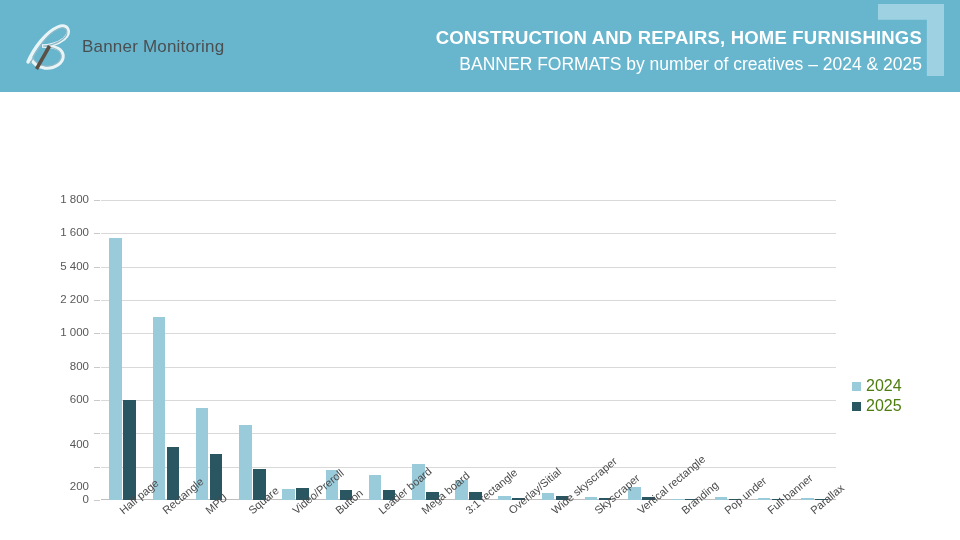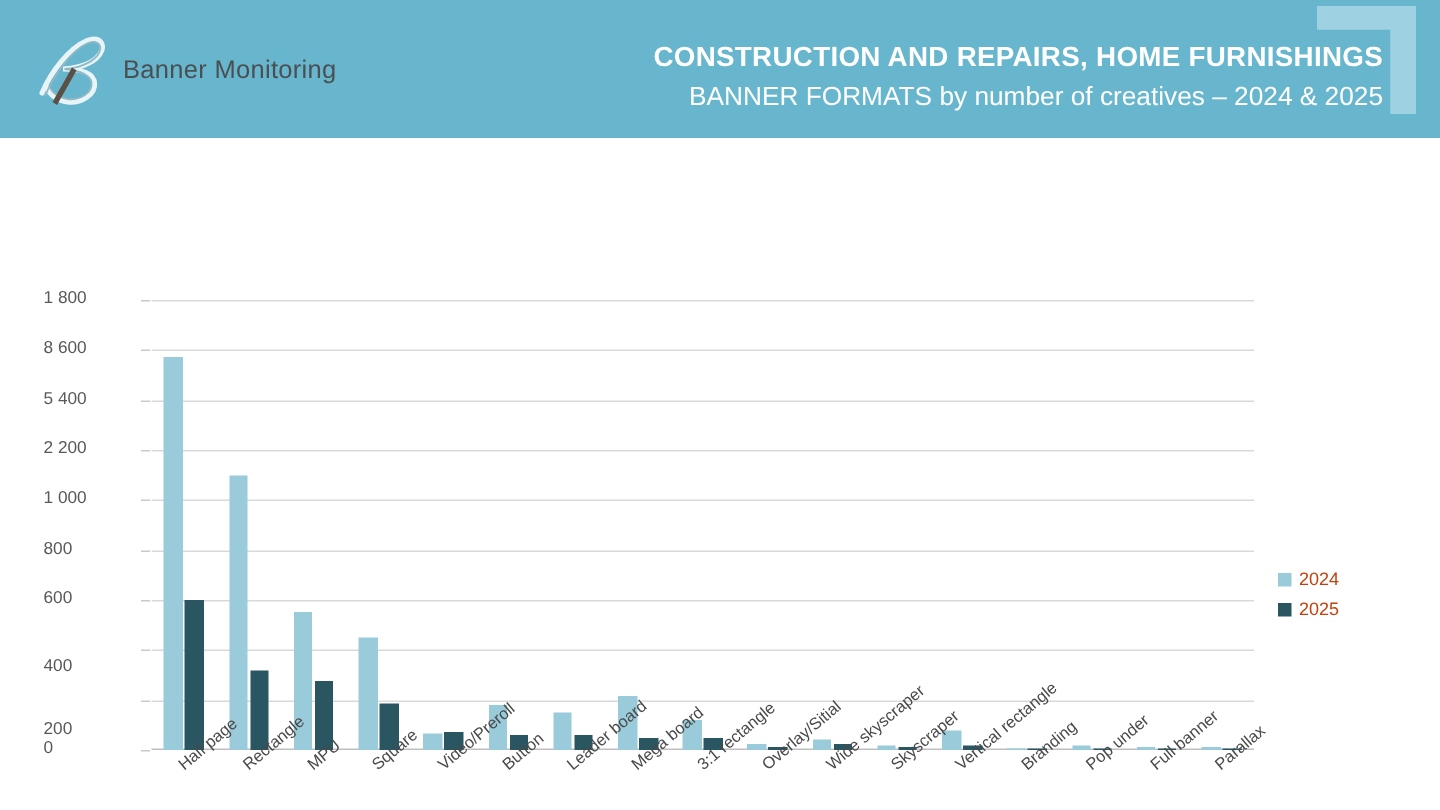--- a/index.html
+++ b/index.html
@@ -43,42 +43,42 @@
 
   
   .chart-area{position:absolute;left:0;top:92px;width:960px;height:448px;background:#fff;}
 
   
   .plot{position:absolute;left:101px;top:108px;width:735px;height:300px;}
   .gridline{position:absolute;left:0;width:735px;height:1px;background:#d9d9d9;}
   .baseline{position:absolute;left:0;width:735px;height:1px;background:#bfbfbf;bottom:0;}
 
   .ytick{
-    position:absolute;right:0;width:60px;text-align:left;
+    position:absolute;right:0;width:60px;text-align:right;
     font-size:11.5px;color:#595959;line-height:11px;
   }
   .ytick-dash{position:absolute;width:6px;height:1px;background:#c9c9c9;}
 
   .bars{position:absolute;left:0;top:0;width:735px;height:300px;}
   .group{position:absolute;bottom:0;height:300px;}
   .bar{position:absolute;bottom:0;}
   .bar.y2024{background:#9acbdb;}
   .bar.y2025{background:#2a5662;}
 
   .xlabel{
     position:absolute;font-size:11px;color:#4a4a4a;white-space:nowrap;
     transform-origin:left top;transform:rotate(-40deg);
   }
 
   .legend{position:absolute;left:852px;top:284px;width:100px;}
   .legend-row{display:flex;align-items:center;height:20px;}
   .legend-swatch{width:9px;height:9px;margin-right:5px;flex:0 0 9px;}
   .legend-swatch.y2024{background:#9acbdb;}
   .legend-swatch.y2025{background:#2a5662;}
-  .legend-label{font-size:12px;color:#c2410c;}
+  .legend-label{font-size:16px;color:#4d7c0f;}
 </style>
 </head>
 <body>
 
 <div id="app">
 
   <div class="header">
     <div class="corner-bracket"></div>
 
     <div class="logo-wrap">
@@ -110,21 +110,21 @@
         <div class="ytick" style="top: 302px; left: 29px;">600</div>
         <div class="ytick-dash" style="top: 308px; left: 94px;"></div>
         <div class="ytick" style="top: 268.667px; left: 29px;">800</div>
         <div class="ytick-dash" style="top: 274.667px; left: 94px;"></div>
         <div class="ytick" style="top: 235.333px; left: 29px;">1 000</div>
         <div class="ytick-dash" style="top: 241.333px; left: 94px;"></div>
         <div class="ytick" style="top: 202px; left: 29px;">2 200</div>
         <div class="ytick-dash" style="top: 208px; left: 94px;"></div>
         <div class="ytick" style="top: 168.667px; left: 29px;">5 400</div>
         <div class="ytick-dash" style="top: 174.667px; left: 94px;"></div>
-        <div class="ytick" style="top: 135.333px; left: 29px;">8 600</div>
+        <div class="ytick" style="top: 135.333px; left: 29px;">1 600</div>
         <div class="ytick-dash" style="top: 141.333px; left: 94px;"></div>
         <div class="ytick" style="top: 102px; left: 29px;">1 800</div>
         <div class="ytick-dash" style="top: 108px; left: 94px;"></div>
       </div>
 
     <div class="plot">
       <div id="gridlines">
           <div class="gridline" style="top: 266.667px;"></div>
           <div class="gridline" style="top: 233.333px;"></div>
           <div class="gridline" style="top: 200px;"></div>

